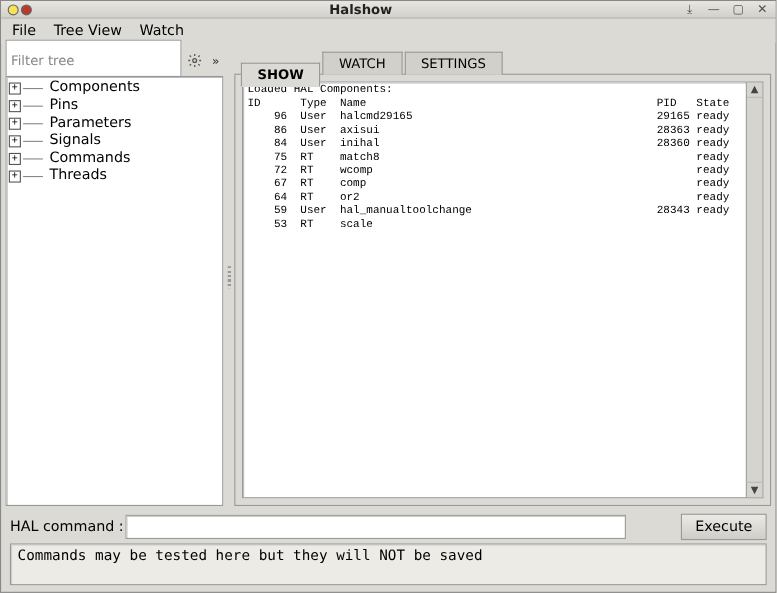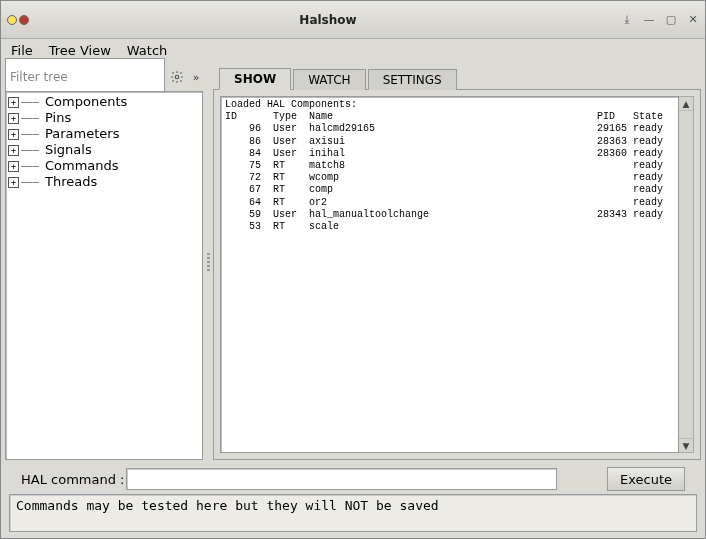--- a/index.html
+++ b/index.html
@@ -12,21 +12,21 @@
     color: #000;
     overflow: hidden;
   }
   .window {
     width: 706px; height: 539px;
     display: flex; flex-direction: column;
     border: 1px solid #888;
     background: #dcdad5;
   }
   .titlebar {
-    height: 38px;
+    height: 16px;
     background: linear-gradient(to bottom, #e8e6e0, #d2d0ca);
     border-bottom: 1px solid #aaa;
     display: flex; align-items: center;
     padding: 0 4px 0 6px;
     font-size: 12px;
   }
   .traffic {
     display: flex; gap: 2px; align-items: center; margin-right: 8px;
   }
   .dot {
@@ -122,21 +122,21 @@
     border-bottom: none;
     background: #d2d0ca;
     margin-right: 2px;
     font-size: 12px;
     position: relative; top: 1px;
   }
   .tab.active {
     background: #dcdad5;
     font-weight: bold;
     border-bottom: 1px solid #dcdad5;
-    top: 1px;
+    top: 12px;
     z-index: 2;
   }
   .tabpanel {
     flex: 1;
     border: 1px solid #999;
     background: #dcdad5;
     padding: 6px;
     display: flex;
     min-height: 0;
   }
@@ -172,21 +172,21 @@
     width: 6px;
     display: flex; align-items: center; justify-content: center;
     cursor: col-resize;
   }
   .sash-dot {
     width: 3px; height: 20px;
     background: repeating-linear-gradient(#999 0 2px, transparent 2px 4px);
   }
   .cmdrow {
     display: flex; align-items: center;
-    padding: 4px 20px; gap: 2px;
+    padding: 4px 8px; gap: 2px;
     height: 30px;
     font-size: 13px;
   }
   .cmdlabel { }
   .cmdinput {
     flex: 1; height: 22px;
     border: 1px solid #999;
     box-shadow: inset 1px 1px 0 #ccc;
     background: #fff;
     padding: 0 4px;

